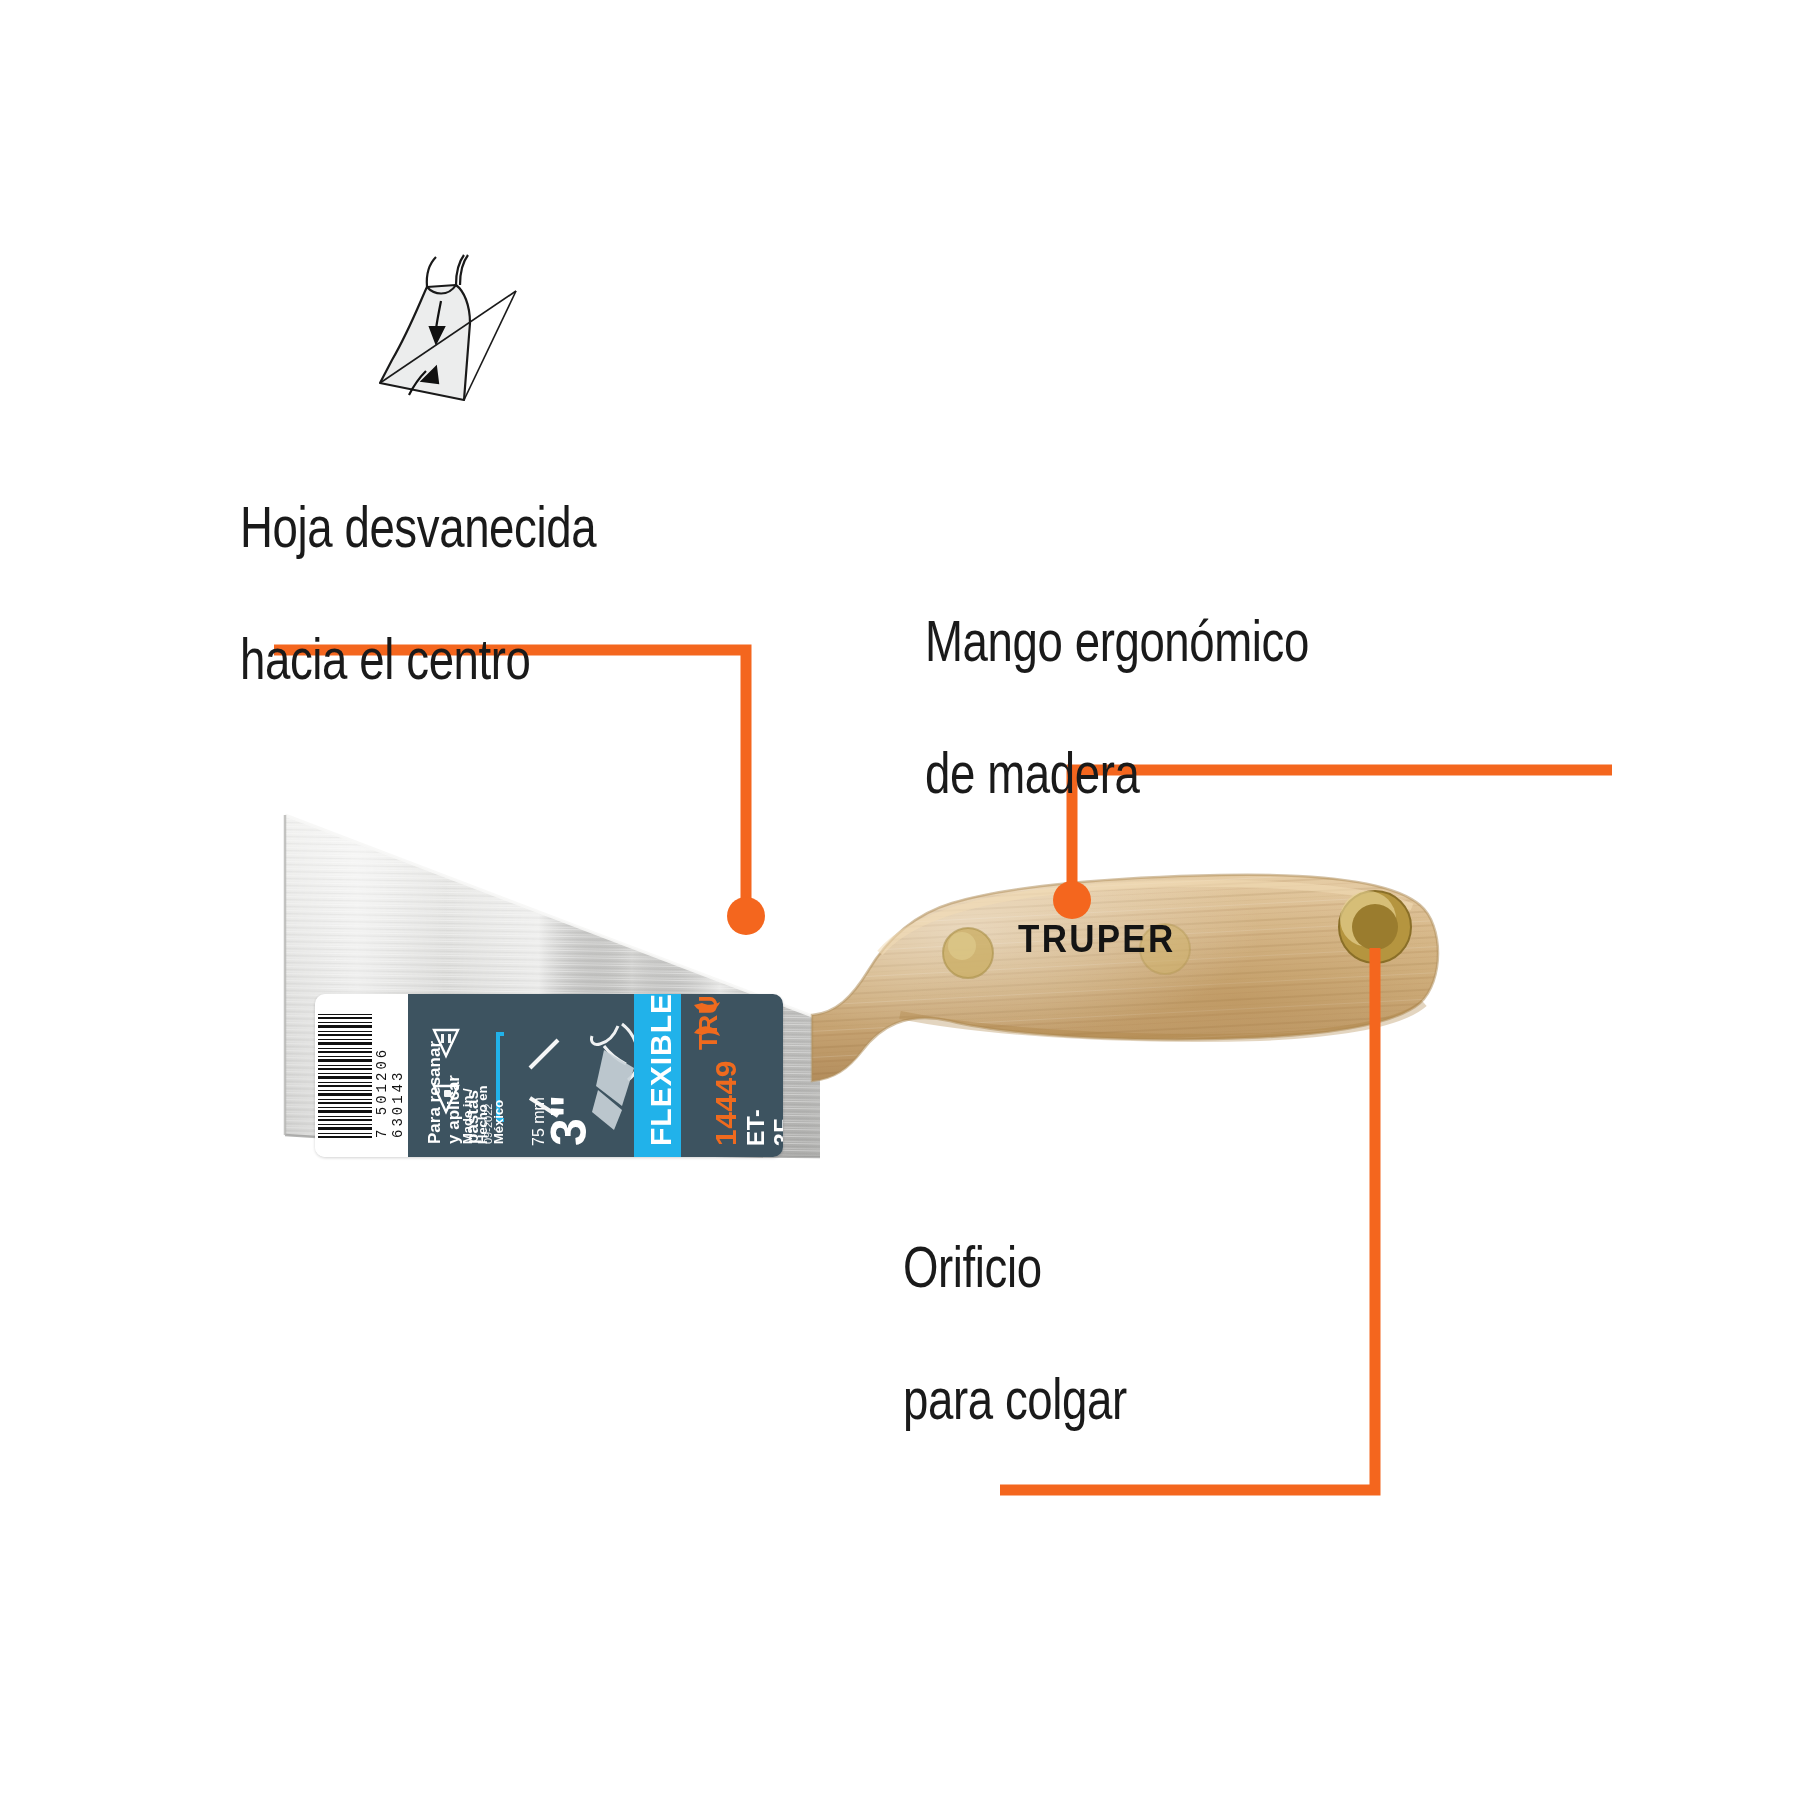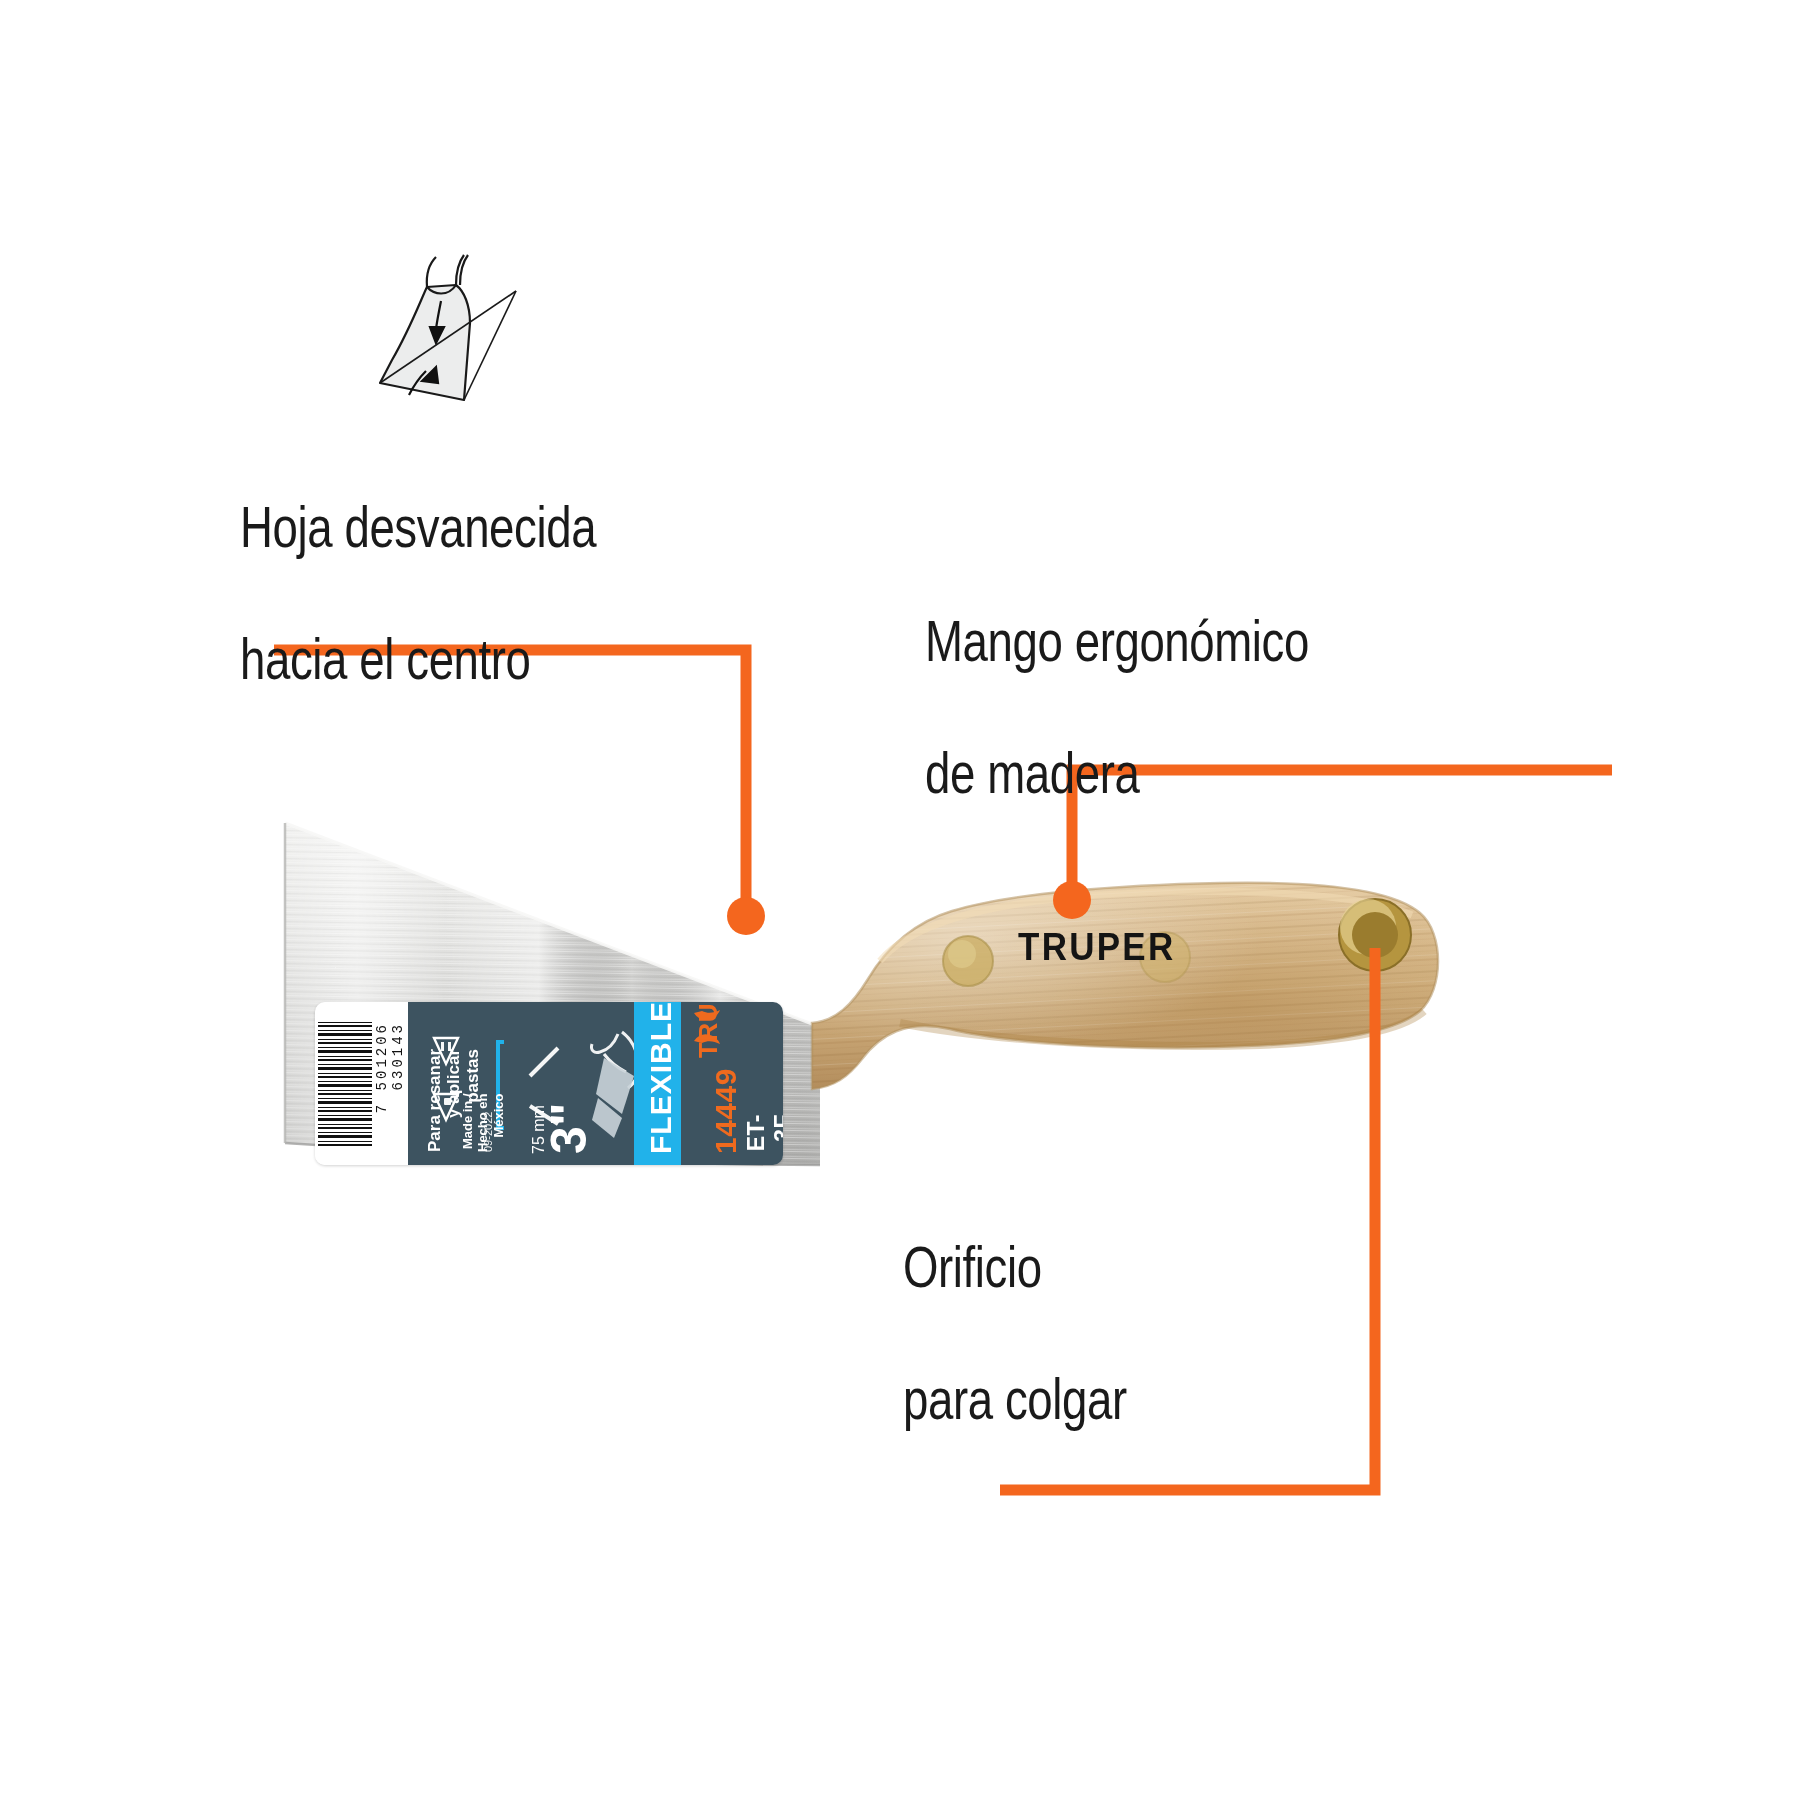--- a/index.html
+++ b/index.html
@@ -24,21 +24,21 @@
     white-space:pre-line;
   }
   #callout-blade{left:240px;top:428px;width:700px;}
   #callout-handle{left:925px;top:542px;width:700px;}
   #callout-hole{left:903px;top:1168px;width:700px;}
 
   
   #vector{position:absolute;left:0;top:0;width:1801px;height:1801px;pointer-events:none;}
 
   
-  #product{position:absolute;left:0;top:17px;width:1801px;height:1488px;text-align:right;}
+  #product{position:absolute;left:0;top:9px;width:1801px;height:1488px;}
   #handle-brand{
     position:absolute;left:1018px;top:909px;
     font-size:38px;font-weight:700;letter-spacing:2.5px;
     color:#141414;transform:scaleX(0.92);transform-origin:left top;
   }
 
   
   #label{
     position:absolute;left:315px;top:985px;width:468px;height:163px;
     border-radius:10px;overflow:hidden;

